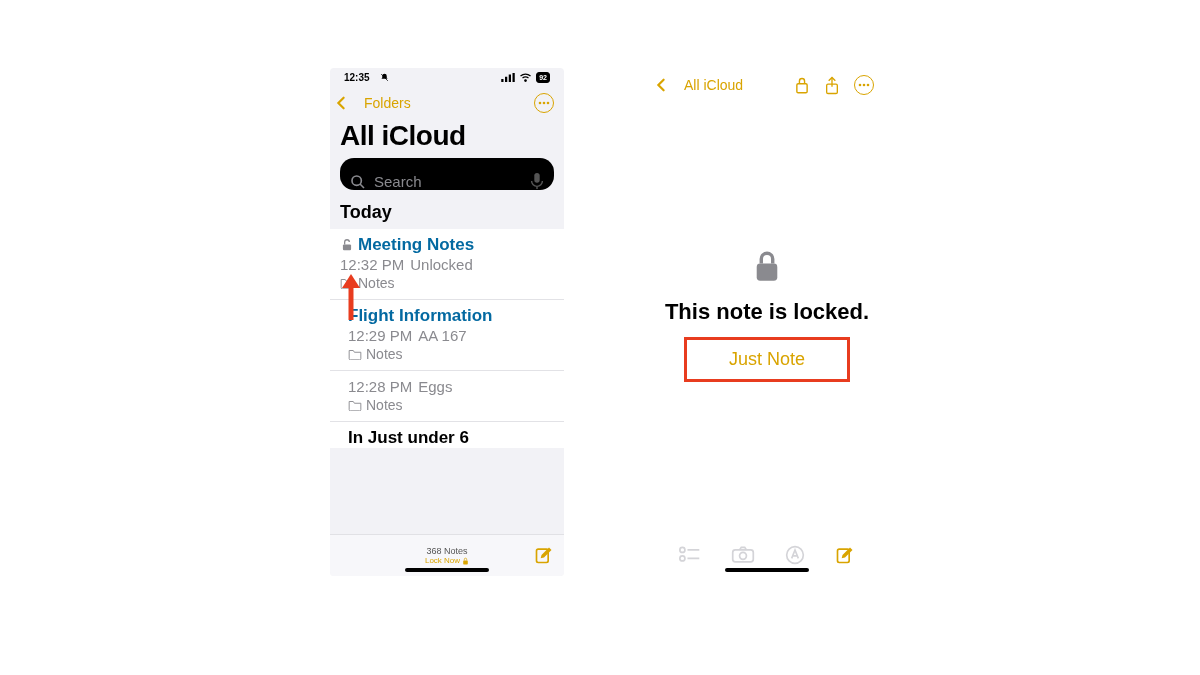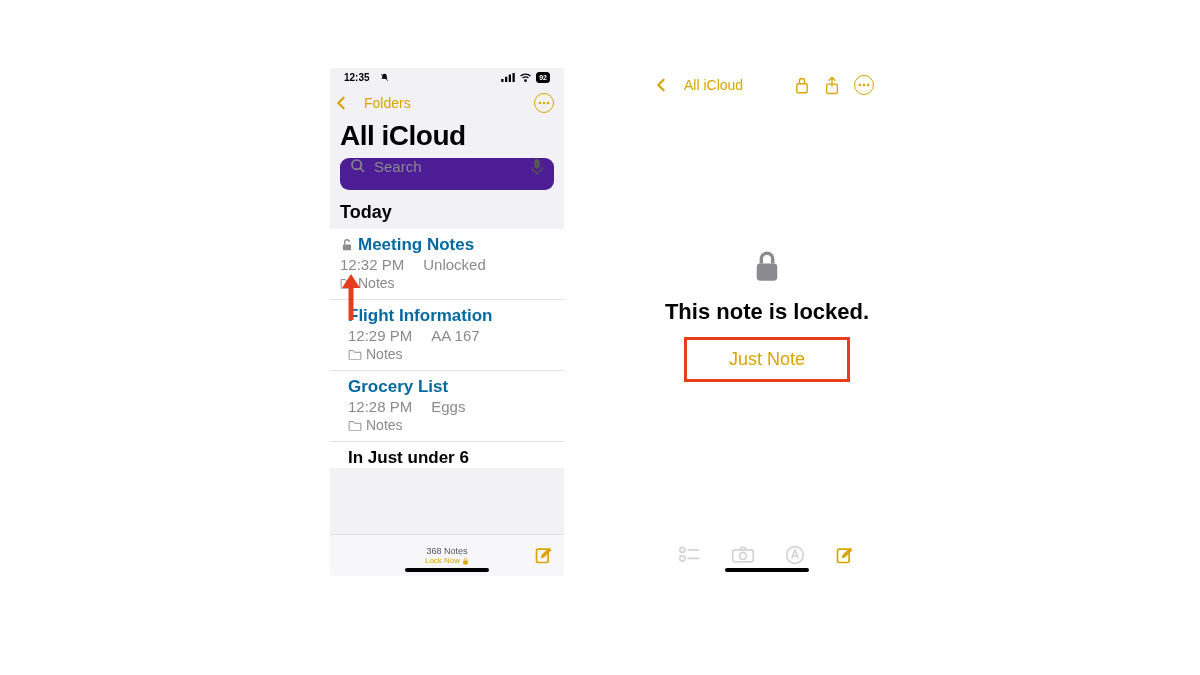--- a/index.html
+++ b/index.html
@@ -66,38 +66,38 @@
     display:flex; align-items:center; justify-content:center;
     color:#d9a400; font-size:11px; cursor:pointer; font-weight:700;
   }
   .nav-icon { color:#d9a400; cursor:pointer; display:inline-flex;}
 
   
   .big-title {
     font-size:28px; font-weight:800; padding:4px 10px 6px; color:#000; letter-spacing:-0.5px;
   }
   .searchbar {
-    margin:0 10px 8px; background:#4c1d95; border-radius:9px;
-    height:32px; display:flex; align-items:flex-start; padding:0 10px; gap:8px;
+    margin:0 10px 8px; background:#000000; border-radius:14px;
+    height:32px; display:flex; align-items:flex-end; padding:0 10px; gap:8px;
     color:#8a8a8f;
   }
   .searchbar .sb-text { flex:1; font-size:15px;}
   .searchbar svg { flex-shrink:0; }
 
   .section-head {
     font-size:18px; font-weight:800; padding:4px 10px 6px; color:#000;
   }
   .list { background:#fff; }
   .note-row {
     padding:6px 10px 8px 18px; border-bottom:1px solid #e2e2e6; cursor:pointer; position:relative;
   }
   .note-row.first { padding-left:10px; }
   .row-title { font-size:17px; font-weight:700; color:#0369a1; display:flex; align-items:center; gap:4px;}
   .row-sub { font-size:15px; color:#8a8a8f; margin-top:1px;}
-  .row-sub .time { margin-right:19px; }
+  .row-sub .time { margin-right:6px; }
   .row-folder { font-size:14px; color:#8a8a8f; display:flex; align-items:center; gap:4px; margin-top:2px;}
   .cut { font-size:17px; font-weight:800; padding:6px 10px 0 18px; color:#000; white-space:nowrap; overflow:hidden;}
 
   
   .left-bottom {
     margin-top:auto; height:42px; background:linear-gradient(#f7f7fa,#f7f7fa);
     border-top:1px solid #e1e1e5;
     display:flex; align-items:center; justify-content:center; position:relative;
     font-size:9px; color:#555;
   }
@@ -231,23 +231,20 @@
       <div class="row-sub"><span class="time">12:29 PM</span><span>AA 167</span></div>
       <div class="row-folder">
         <svg width="14" height="12" viewBox="0 0 24 20" fill="none" stroke="#8a8a8f" stroke-width="1.6">
               <path d="M2 4h7l2 3h11v11a2 2 0 0 1-2 2H4a2 2 0 0 1-2-2z"></path>
             </svg>
         <span>Notes</span>
       </div>
     </div>
 
     <div class="note-row">
-      <div class="row-title">
-            <span>Grocery List</span>
-          </div>
       <div class="row-sub"><span class="time">12:28 PM</span><span>Eggs</span></div>
       <div class="row-folder">
         <svg width="14" height="12" viewBox="0 0 24 20" fill="none" stroke="#8a8a8f" stroke-width="1.6">
               <path d="M2 4h7l2 3h11v11a2 2 0 0 1-2 2H4a2 2 0 0 1-2-2z"></path>
             </svg>
         <span>Notes</span>
       </div>
     </div>
 
     <div class="cut">In Just under 6</div>

